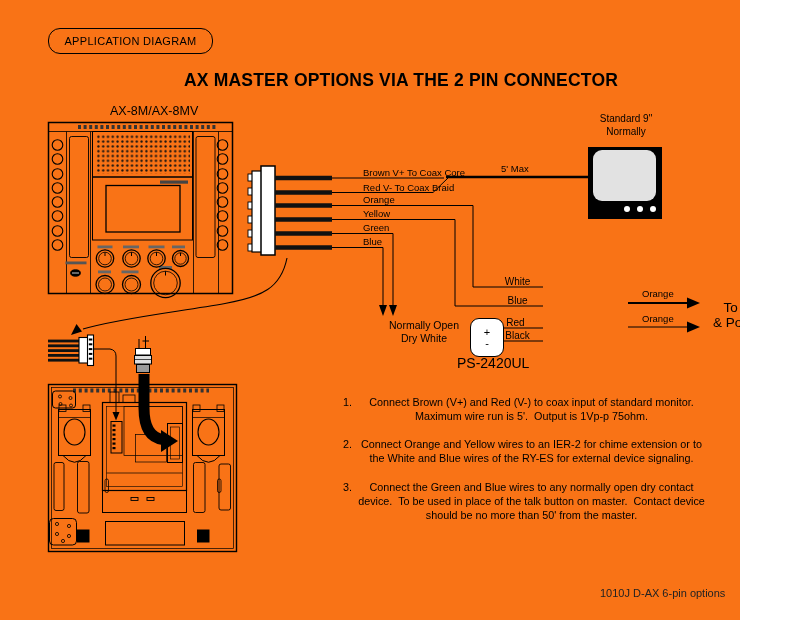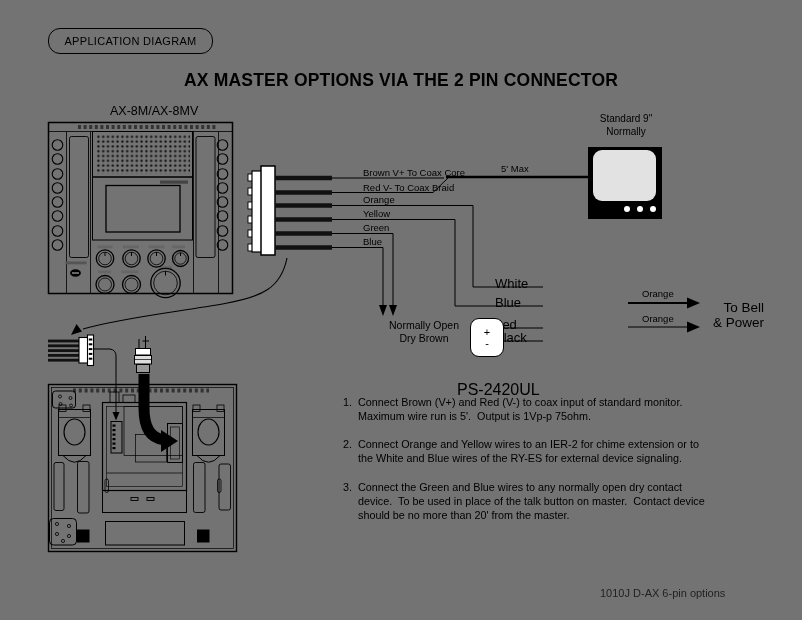--- a/index.html
+++ b/index.html
@@ -1,42 +1,42 @@
 <!DOCTYPE html>
 <html><head>
 <meta charset="utf-8">
 <style>
   html,body{margin:0;padding:0;background:#fff;}
-  #page{position:relative;width:802px;height:620px;background:#737373;overflow:hidden;
+  #page{position:relative;width:740px;height:620px;background:#f97316;overflow:hidden;
         font-family:"Liberation Sans",sans-serif;color:#000;}
   #art{position:absolute;left:0;top:0;z-index:1;}
   .abs{position:absolute;z-index:2;}
   .badge{left:48px;top:28px;width:163px;height:24px;border:1.5px solid #000;border-radius:12px;
          display:flex;align-items:center;justify-content:center;font-size:11px;letter-spacing:.3px;}
   .title{left:0;top:70px;width:802px;text-align:center;font-size:17.5px;font-weight:bold;letter-spacing:.2px;}
   .devlabel{left:94px;top:104px;font-size:12.5px;margin-left:16px;}
   .wirelbl{font-size:9.5px;white-space:nowrap;padding-left:26px;}
-  .inlbl{width:45px;text-align:left;font-size:13px;}
+  .inlbl{width:45px;text-align:center;font-size:10px;}
   .runlbl{left:501px;top:163px;font-size:9.5px;}
   .monlbl{left:588px;width:76px;text-align:center;font-size:10px;line-height:12px;}
   .rybox{left:543px;top:278px;width:85px;height:79px;border:1.5px solid #000;border-radius:9px;
          display:flex;align-items:center;justify-content:center;font-size:15px;letter-spacing:.5px;background:#fff;}
   .psbox{left:470px;top:318px;width:32px;height:37px;border:1.3px solid #000;border-radius:9px;
          display:flex;flex-direction:column;align-items:center;justify-content:center;font-size:11px;line-height:11px;background:#fff;}
-  .pslbl{left:457px;top:355px;font-size:16px;margin-top:26px;}
+  .pslbl{left:457px;top:355px;font-size:14px;}
   .outlbl{left:642px;font-size:9.5px;}
   .dest{left:700px;top:300px;width:64px;text-align:right;font-size:13.5px;line-height:15px;}
   .drylbl{left:350px;width:78px;text-align:center;font-size:10.5px;margin-left:35px;}
   .monitor{left:588px;top:147px;width:74px;height:72px;background:#000;}
   .screen{position:absolute;left:5px;top:3px;width:63px;height:51px;background:#e2e2e2;border-radius:9px;}
   .dot{position:absolute;width:6px;height:6px;border-radius:3px;background:#fff;top:59px;}
   .instr{left:343px;top:395px;width:362px;font-size:10.8px;line-height:14.4px;}
   .item{position:relative;margin-bottom:13px;}
   .inum{position:absolute;left:0;top:0;}
-  .itext{margin-left:15px;white-space:pre-wrap;}
+  .itext{margin-left:15px;white-space:pre-wrap;text-align:center;}
   .footer{left:600px;top:587px;width:152px;text-align:left;font-size:11px;color:#222;}
 </style>
 </head>
 <body>
 
 <div id="page">
 
   <svg id="art" width="802" height="620" viewBox="0 0 802 620">
     <defs>
       <pattern id="grille" width="4.8" height="4.8" patternUnits="userSpaceOnUse">
@@ -272,21 +272,21 @@
   <div class="abs monlbl" style="top:113px">Standard 9"</div>
   <div class="abs monlbl" style="top:126px">Normally</div>
   <div class="abs monitor">
     <div class="screen"></div>
     <span class="dot" style="left:36px"></span>
     <span class="dot" style="left:49px"></span>
     <span class="dot" style="left:62px"></span>
   </div>
 
   <div class="abs drylbl" style="top:319px">Normally Open</div>
-  <div class="abs drylbl" style="top:331.5px">Dry Brown</div>
+  <div class="abs drylbl" style="top:331.5px">Dry White</div>
 
   <div class="abs inlbl" style="left:495px;top:275.5px">White</div>
   <div class="abs inlbl" style="left:495px;top:294.5px">Blue</div>
   <div class="abs inlbl" style="left:493px;top:316.5px">Red</div>
   <div class="abs inlbl" style="left:495px;top:329.5px">Black</div>
 
 
   <div class="abs psbox">
     <span>+</span>
     <span>-</span>
@@ -304,18 +304,18 @@
     <div class="item">
       <span class="inum">1.</span>
       <div class="itext">Connect Brown (V+) and Red (V-) to coax input of standard monitor.  Maximum wire run is 5'.  Output is 1Vp-p 75ohm.</div>
     </div>
     <div class="item" style="margin-top:13px">
       <span class="inum">2.</span>
       <div class="itext">Connect Orange and Yellow wires to an IER-2 for chime extension or to the White and Blue wires of the RY-ES for external device signaling.</div>
     </div>
     <div class="item" style="margin-top:14px">
       <span class="inum">3.</span>
-      <div class="itext">Connect the Green and Blue wires to any normally open dry contact device.  To be used in place of the talk button on master.  Contact device should be no more than 20' from the master.</div>
+      <div class="itext">Connect the Green and Blue wires to any normally open dry contact device.  To be used in place of the talk button on master.  Contact device should be no more than 50' from the master.</div>
     </div>
   </div>
 
   <div class="abs footer">1010J D-AX 6-pin options</div>
 </div>
 
 </body></html>

